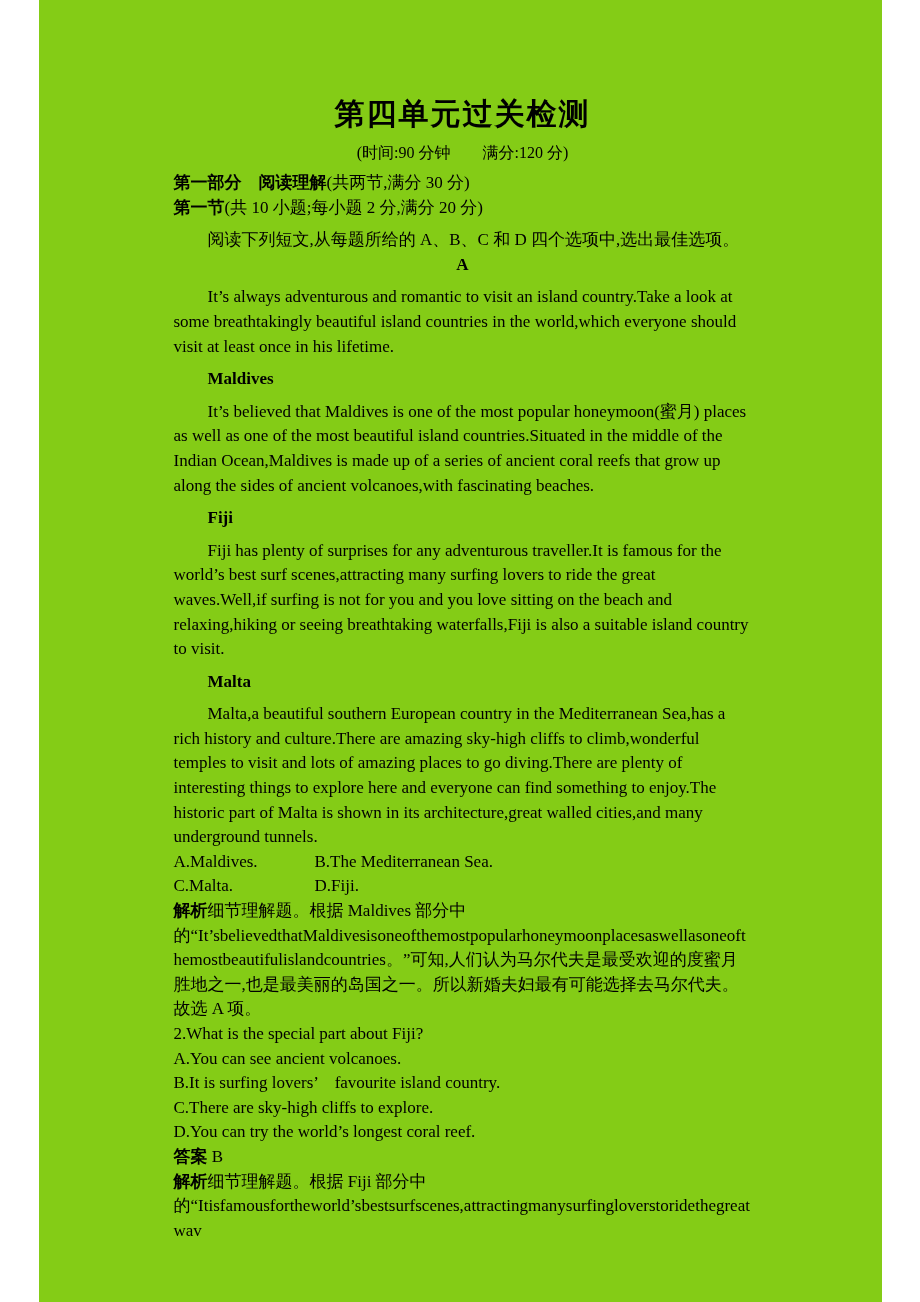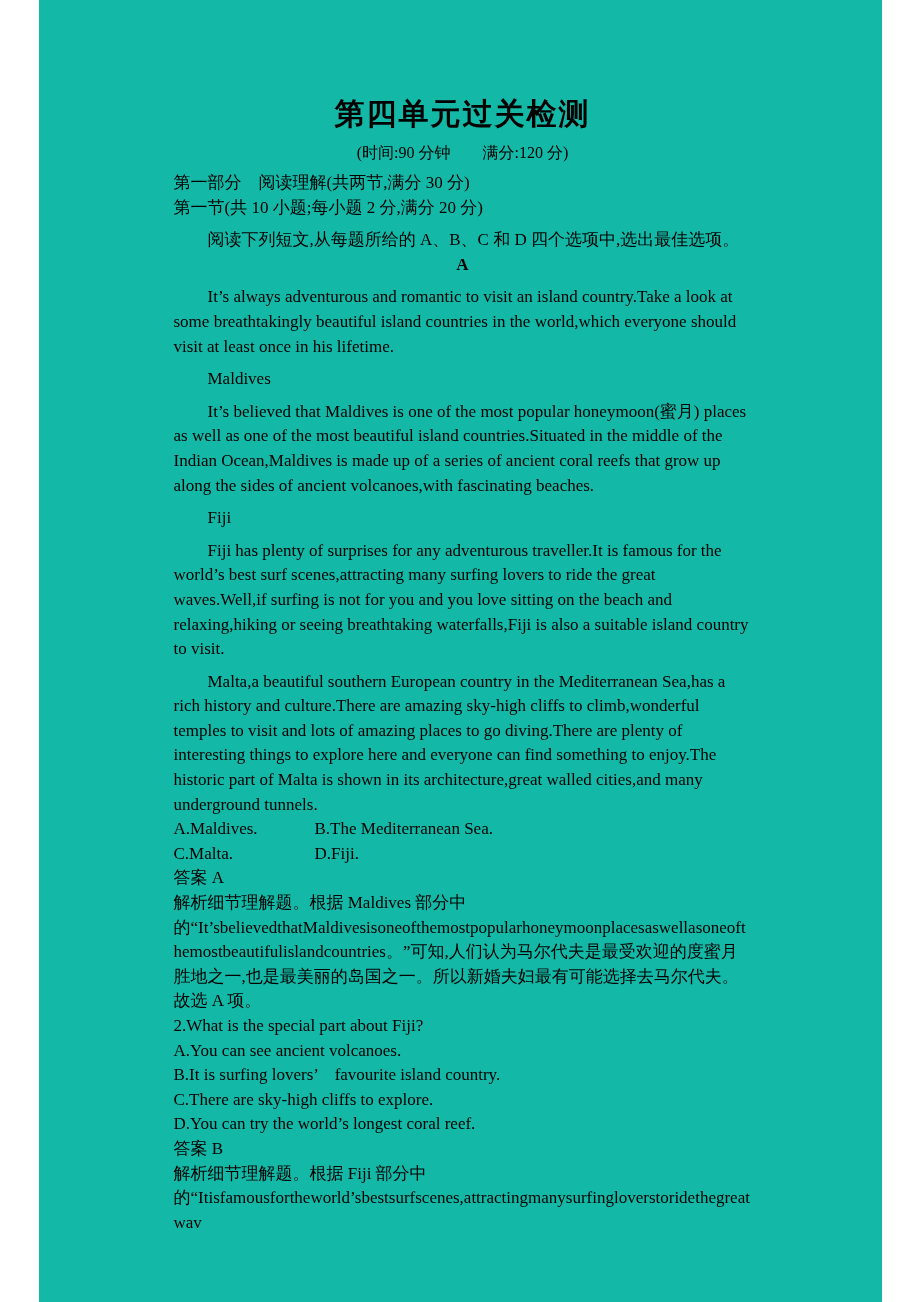--- a/index.html
+++ b/index.html
@@ -1,24 +1,24 @@
 <!DOCTYPE html>
 <html><head>
 <meta charset="utf-8">
 <style>
   html,body{margin:0;padding:0;}
   body{background:#ffffff;color:#000;font-family:"Liberation Serif","DejaVu Serif",serif;}
-  .page{position:relative;width:843px;height:1302px;margin:0 auto;background:#14b8a6;
+  .page{position:relative;width:843px;height:1302px;margin:0 auto;background:#84cc16;
         padding:96px 130px 0 135px;box-sizing:border-box;overflow:hidden;}
   .doc-title{font-size:30px;font-weight:bold;text-align:center;letter-spacing:2px;
              line-height:36px;margin:0;}
   .doc-subtitle{font-size:16px;text-align:center;margin:9px 0 6px 0;line-height:24px;}
   p{font-size:17px;line-height:24.6px;margin:0;overflow-wrap:break-word;word-break:break-word;}
   .indent{text-indent:2em;margin-top:8px;}
-  .b{font-weight:normal;}
+  .b{font-weight:bold;}
   .passage-label{text-align:center;font-weight:bold;}
   .opt-col{display:inline-block;width:141px;}
 </style>
 </head>
 <body>
 
 <div class="page">
 
   <h1 class="doc-title">第四单元过关检测</h1>
   <div class="doc-subtitle">(时间:90 分钟　　满分:120 分)</div>
@@ -32,25 +32,25 @@
   <p class="passage-label">A</p>
 
   <p class="indent">It’s always adventurous and romantic to visit an island country.Take a look at some breathtakingly beautiful island countries in the world,which everyone should visit at least once in his lifetime.</p>
 
   <p class="indent b">Maldives</p>
   <p class="indent">It’s believed that Maldives is one of the most popular honeymoon(蜜月) places as well as one of the most beautiful island countries.Situated in the middle of the Indian Ocean,Maldives is made up of a series of ancient coral reefs that grow up along the sides of ancient volcanoes,with fascinating beaches.</p>
 
   <p class="indent b">Fiji</p>
   <p class="indent">Fiji has plenty of surprises for any adventurous traveller.It is famous for the world’s best surf scenes,attracting many surfing lovers to ride the great waves.Well,if surfing is not for you and you love sitting on the beach and relaxing,hiking or seeing breathtaking waterfalls,Fiji is also a suitable island country to visit.</p>
 
+  <p class="indent b">Malta</p>
   <p class="indent">Malta,a beautiful southern European country in the Mediterranean Sea,has a rich history and culture.There are amazing sky-high cliffs to climb,wonderful temples to visit and lots of amazing places to go diving.There are plenty of interesting things to explore here and everyone can find something to enjoy.The historic part of Malta is shown in its architecture,great walled cities,and many underground tunnels.</p>
 
   <p><span class="opt-col">A.Maldives.</span><span>B.The Mediterranean Sea.</span></p>
   <p><span class="opt-col">C.Malta.</span><span>D.Fiji.</span></p>
-  <p><span class="b">答案</span> <span>A</span></p>
   <p><span class="b">解析</span><span>细节理解题。根据 Maldives 部分中的“It’sbelievedthatMaldivesisoneofthemostpopularhoneymoonplacesaswellasoneofthemostbeautifulislandcountries。”可知,人们认为马尔代夫是最受欢迎的度蜜月胜地之一,也是最美丽的岛国之一。所以新婚夫妇最有可能选择去马尔代夫。故选 A 项。</span></p>
 
   <p>2.What is the special part about Fiji?</p>
   <p>A.You can see ancient volcanoes.</p>
   <p>B.It is surfing lovers’　favourite island country.</p>
   <p>C.There are sky-high cliffs to explore.</p>
   <p>D.You can try the world’s longest coral reef.</p>
   <p><span class="b">答案</span> <span>B</span></p>
   <p><span class="b">解析</span><span>细节理解题。根据 Fiji 部分中的“Itisfamousfortheworld’sbestsurfscenes,attractingmanysurfingloverstoridethegreatwav</span></p>
 

